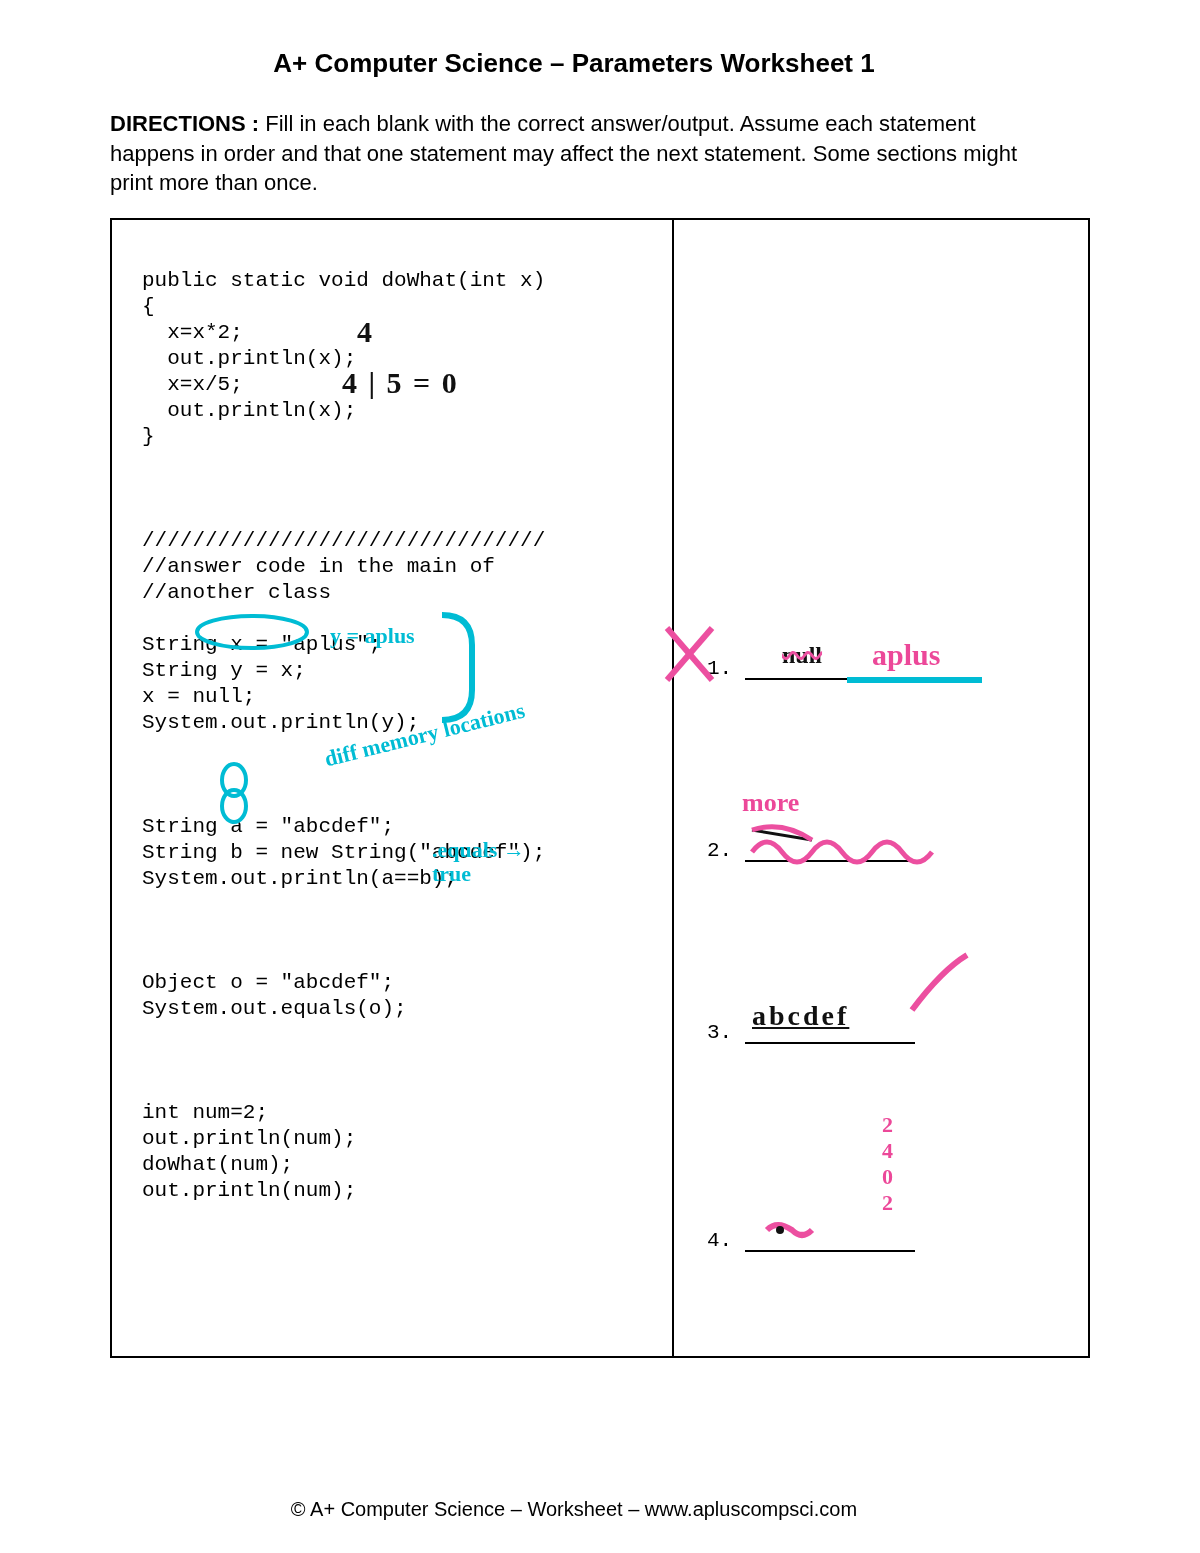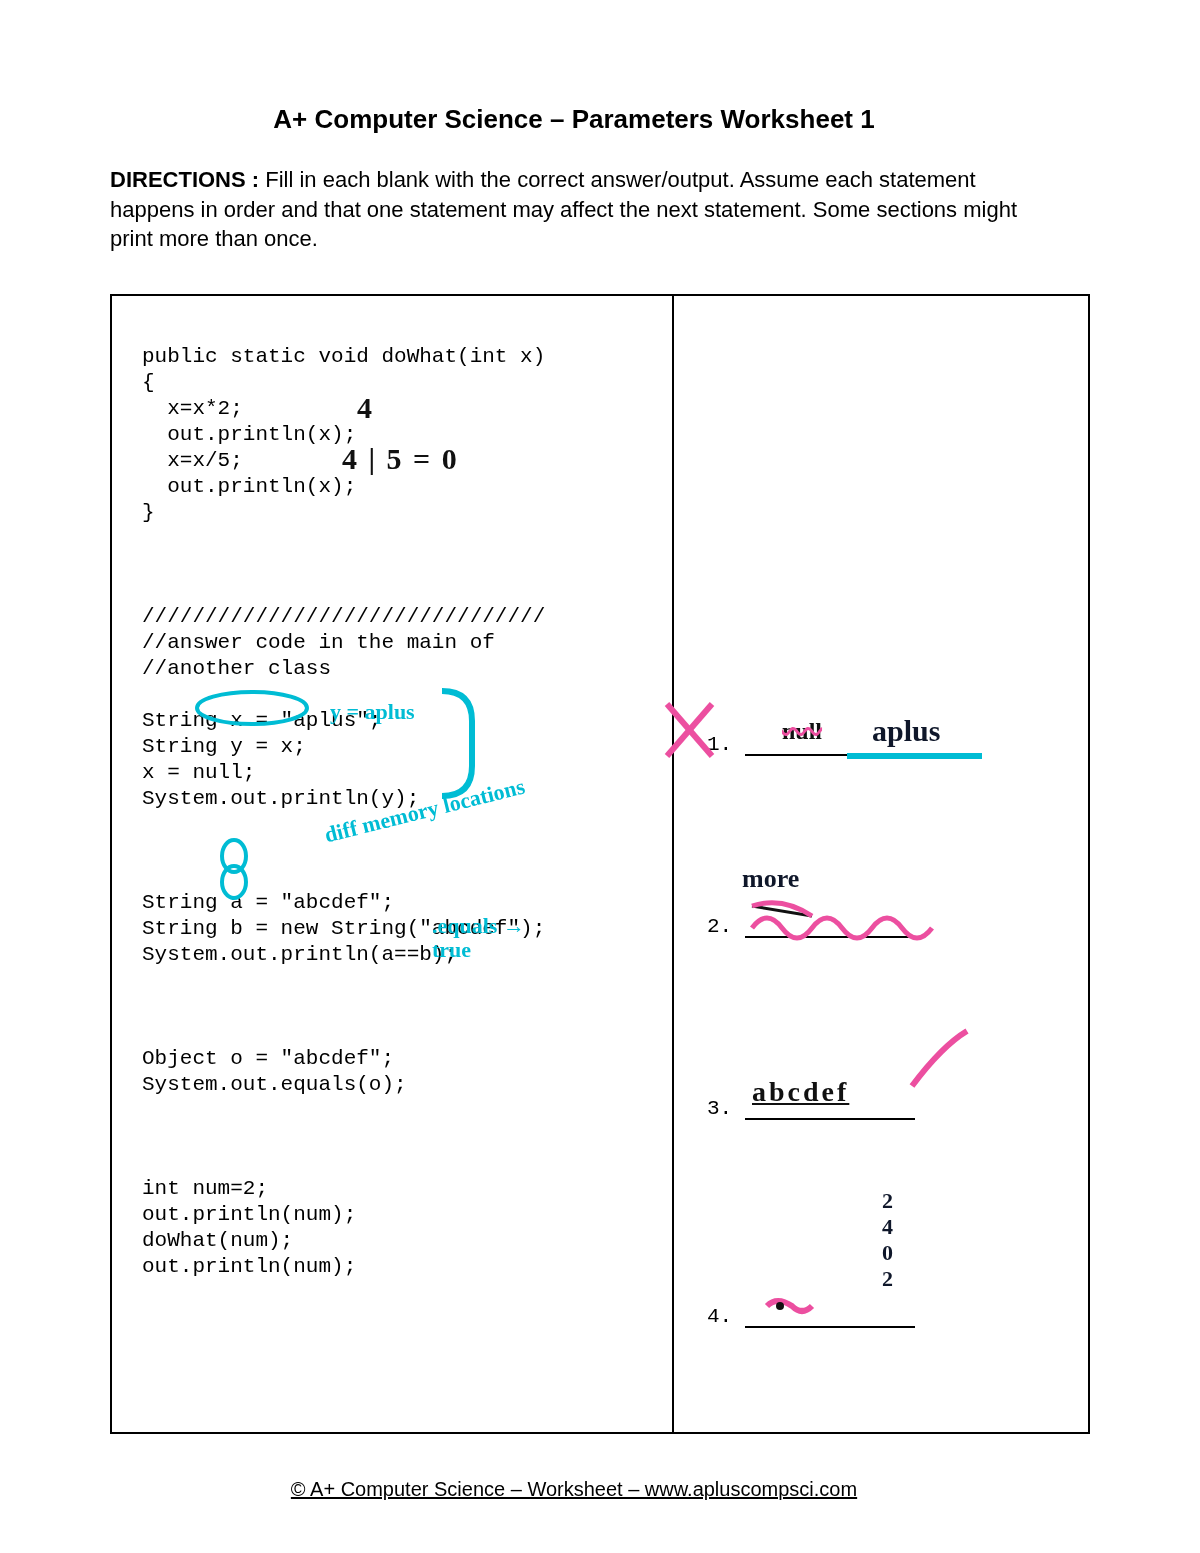--- a/index.html
+++ b/index.html
@@ -7,33 +7,33 @@
     padding: 0;
     background: #fff;
     width: 1200px;
     font-family: Arial, sans-serif;
     color: #000;
   }
   .page {
     width: 1148px;
     min-height: 1553px;
     position: relative;
-    padding: 104px 110px 40px 110px;
+    padding: 48px 110px 40px 110px;
     box-sizing: border-box;
   }
   .title {
     text-align: center;
     font-weight: 700;
     font-size: 26px;
     margin-bottom: 30px;
   }
   .directions {
     font-size: 22px;
     line-height: 1.35;
-    margin-bottom: 40px;
+    margin-bottom: 20px;
   }
   .directions .label { font-weight: 700; }
   .frame {
     border: 2px solid #000;
     width: 980px;
     height: 1140px;
     position: relative;
     box-sizing: border-box;
   }
   .vline {
@@ -68,33 +68,32 @@
     display: inline-block;
     border-bottom: 2px solid #000;
     width: 170px;
     height: 22px;
     vertical-align: bottom;
     margin-left: 8px;
   }
   .footer {
     position: absolute;
     left: 0; right: 0;
-    bottom: 52px;
+    bottom: 32px;
     text-align: center;
     font-size: 20px;
-    text-decoration: underline;
   }
   .hand {
     font-family: "Comic Sans MS", "Segoe Script", cursive;
     font-weight: 700;
     position: absolute;
   }
   .dark { color: #111; }
   .cyan { color: #00bcd4; }
-  .pink { color: #0f172a; }
+  .pink { color: #ec4899; }
   svg.overlay {
     position: absolute;
     left: 0; top: 0;
     pointer-events: none;
   }
 </style>
 </head>
 <body>
 
 <div class="page">

